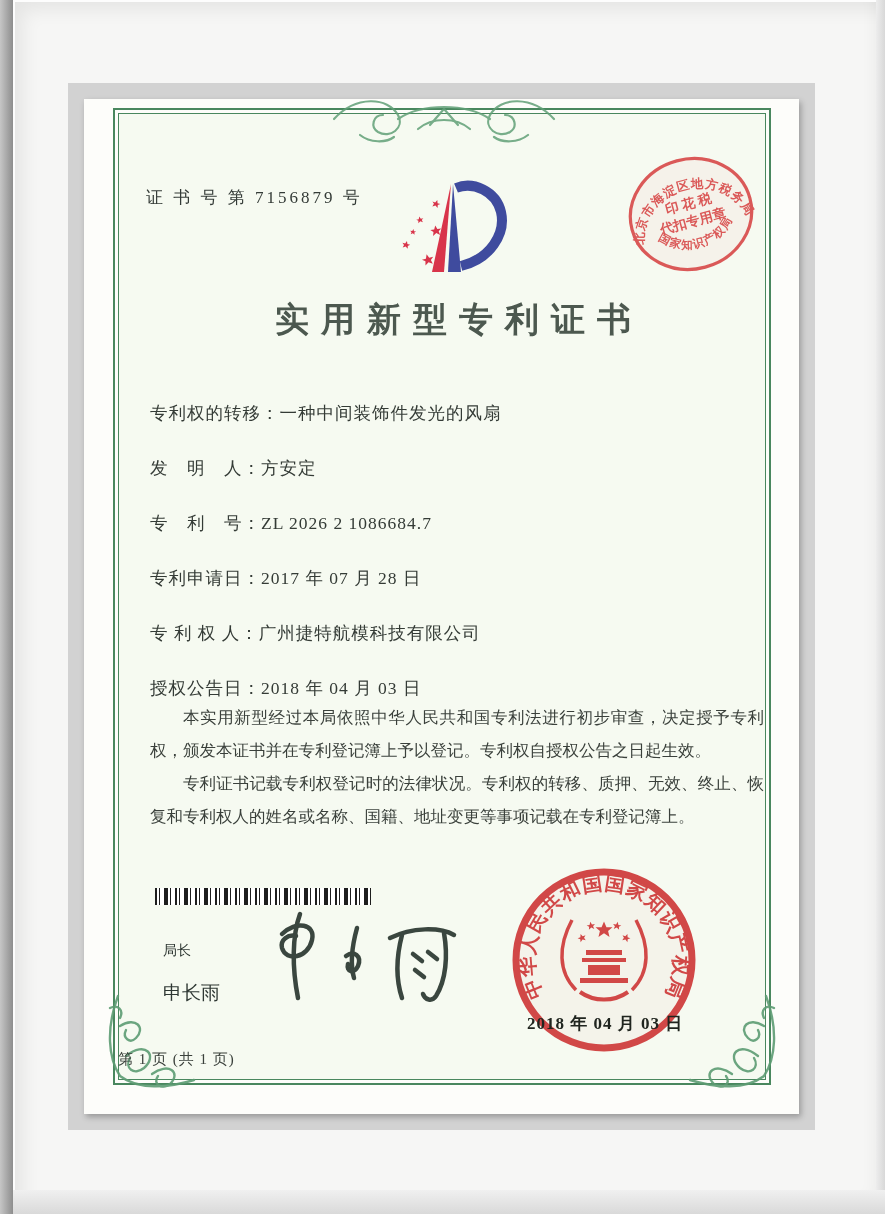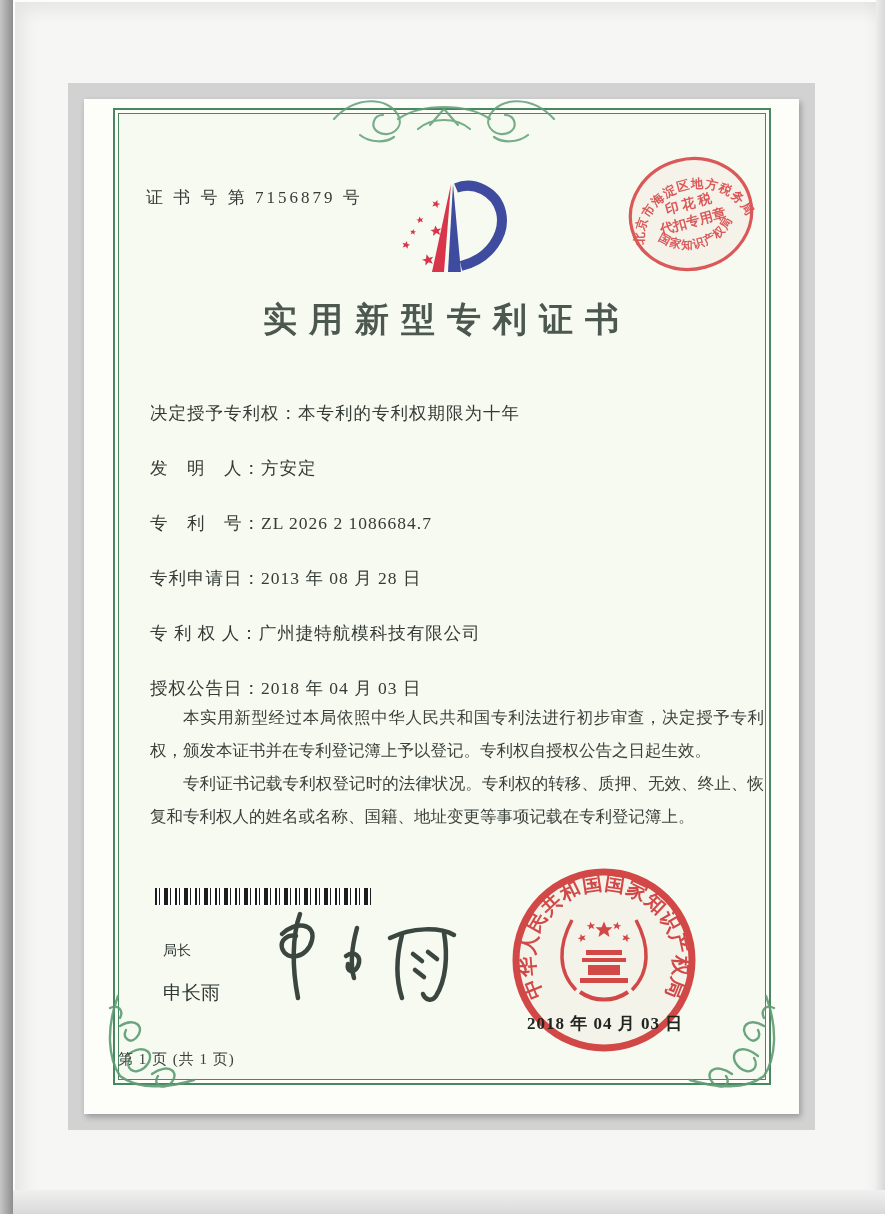--- a/index.html
+++ b/index.html
@@ -10,21 +10,21 @@
   .frame-body::after{content:"";position:absolute;inset:0;box-shadow:inset 0 0 0 2px #fdfdfd, inset 10px 10px 18px rgba(0,0,0,.07), inset -10px -12px 16px rgba(0,0,0,.05);}
   .frame-right-edge{position:absolute;right:0;top:0;bottom:0;width:9px;background:linear-gradient(90deg,#ededed,#d8d8d8);}
   .frame-bottom-edge{position:absolute;left:13px;right:0;bottom:0;height:24px;background:linear-gradient(#f0f0f0,#d9d9d9);}
   .mat{position:absolute;left:68px;top:83px;width:747px;height:1047px;background:#d2d2d2;}
   .paper{position:absolute;left:84px;top:99px;width:715px;height:1015px;background:#fdfdfa;box-shadow:2px 3px 6px rgba(0,0,0,.28);}
   
   .cert-border{position:absolute;left:118px;top:113px;width:646px;height:965px;border:1px solid #49875e;outline:2px solid #49875e;outline-offset:3px;background:#f6faf1;}
   
   .abs{position:absolute;}
   .cert-no{left:146px;top:186px;font-size:17px;letter-spacing:3px;color:#343b37;}
-  .title{left:118px;top:297px;width:646px;text-align:center;font-size:34px;font-weight:bold;letter-spacing:12px;text-indent:12px;color:#4c584f;}
+  .title{left:118px;top:297px;width:646px;text-align:center;font-size:34px;font-weight:bold;letter-spacing:12px;text-indent:12px;color:#4c584f;padding-left:12px;}
   .field{left:150px;font-size:17.5px;color:#343b36;white-space:nowrap;letter-spacing:1px;}
   .f0{top:401px;} .f1{top:456px;} .f2{top:511px;} .f3{top:566px;} .f4{top:621px;} .f5{top:676px;}
   .body-text{left:150px;top:701px;width:614px;font-size:16.5px;line-height:33px;color:#3a403b;text-align:justify;}
   .body-text p{margin:0;text-indent:2em;}
   .barcode{left:155px;top:888px;width:216px;height:17px;background:repeating-linear-gradient(90deg,#1d1d1d 0 2px,#fff 2px 4px,#1d1d1d 4px 5px,#fff 5px 9px,#1d1d1d 9px 13px,#fff 13px 15px,#1d1d1d 15px 16px,#fff 16px 20px);}
   .sig-title{left:163px;top:942px;font-size:14px;color:#2e3733;font-family:"Liberation Sans",sans-serif;}
   .sig-name{left:163px;top:980px;font-size:19px;color:#2e3733;font-family:"Liberation Sans",sans-serif;}
   .signature-svg{left:262px;top:906px;}
   .seal-svg{left:494px;top:850px;opacity:.93;}
   .seal-date{left:527px;top:1012px;font-size:17px;font-weight:600;letter-spacing:1px;color:#20251f;z-index:6;}
@@ -113,24 +113,24 @@
       <text font-size="11.5" font-weight="bold" letter-spacing="1">
         <textPath href="#taxBottom" startOffset="50%" text-anchor="middle">国家知识产权局</textPath>
       </text>
       <text x="77" y="62" font-size="13.5" font-weight="bold" text-anchor="middle">印 花 税</text>
       <text x="77" y="80" font-size="13.5" font-weight="bold" text-anchor="middle">代扣专用章</text>
     </g>
   </svg>
 
   <div class="abs title">实用新型专利证书</div>
 
-  <div class="abs field f0"><span>决定授予专利权：</span><span>本专利的专利权期限为十年</span></div>
+  <div class="abs field f0"><span>专利权的转移：</span><span>一种中间装饰件发光的风扇</span></div>
   <div class="abs field f1"><span>发　明　人：</span><span>方安定</span></div>
   <div class="abs field f2"><span>专　利　号：</span><span>ZL 2026 2 1086684.7</span></div>
-  <div class="abs field f3"><span>专利申请日：</span><span>2013 年 08 月 28 日</span></div>
+  <div class="abs field f3"><span>专利申请日：</span><span>2017 年 07 月 28 日</span></div>
   <div class="abs field f4"><span>专 利 权 人：</span><span>广州捷特航模科技有限公司</span></div>
   <div class="abs field f5"><span>授权公告日：</span><span>2018 年 04 月 03 日</span></div>
 
   <div class="abs body-text">
     <p>本实用新型经过本局依照中华人民共和国专利法进行初步审查，决定授予专利权，颁发本证书并在专利登记簿上予以登记。专利权自授权公告之日起生效。</p>
     <p>专利证书记载专利权登记时的法律状况。专利权的转移、质押、无效、终止、恢复和专利权人的姓名或名称、国籍、地址变更等事项记载在专利登记簿上。</p>
   </div>
 
   <div class="abs barcode"></div>
 

